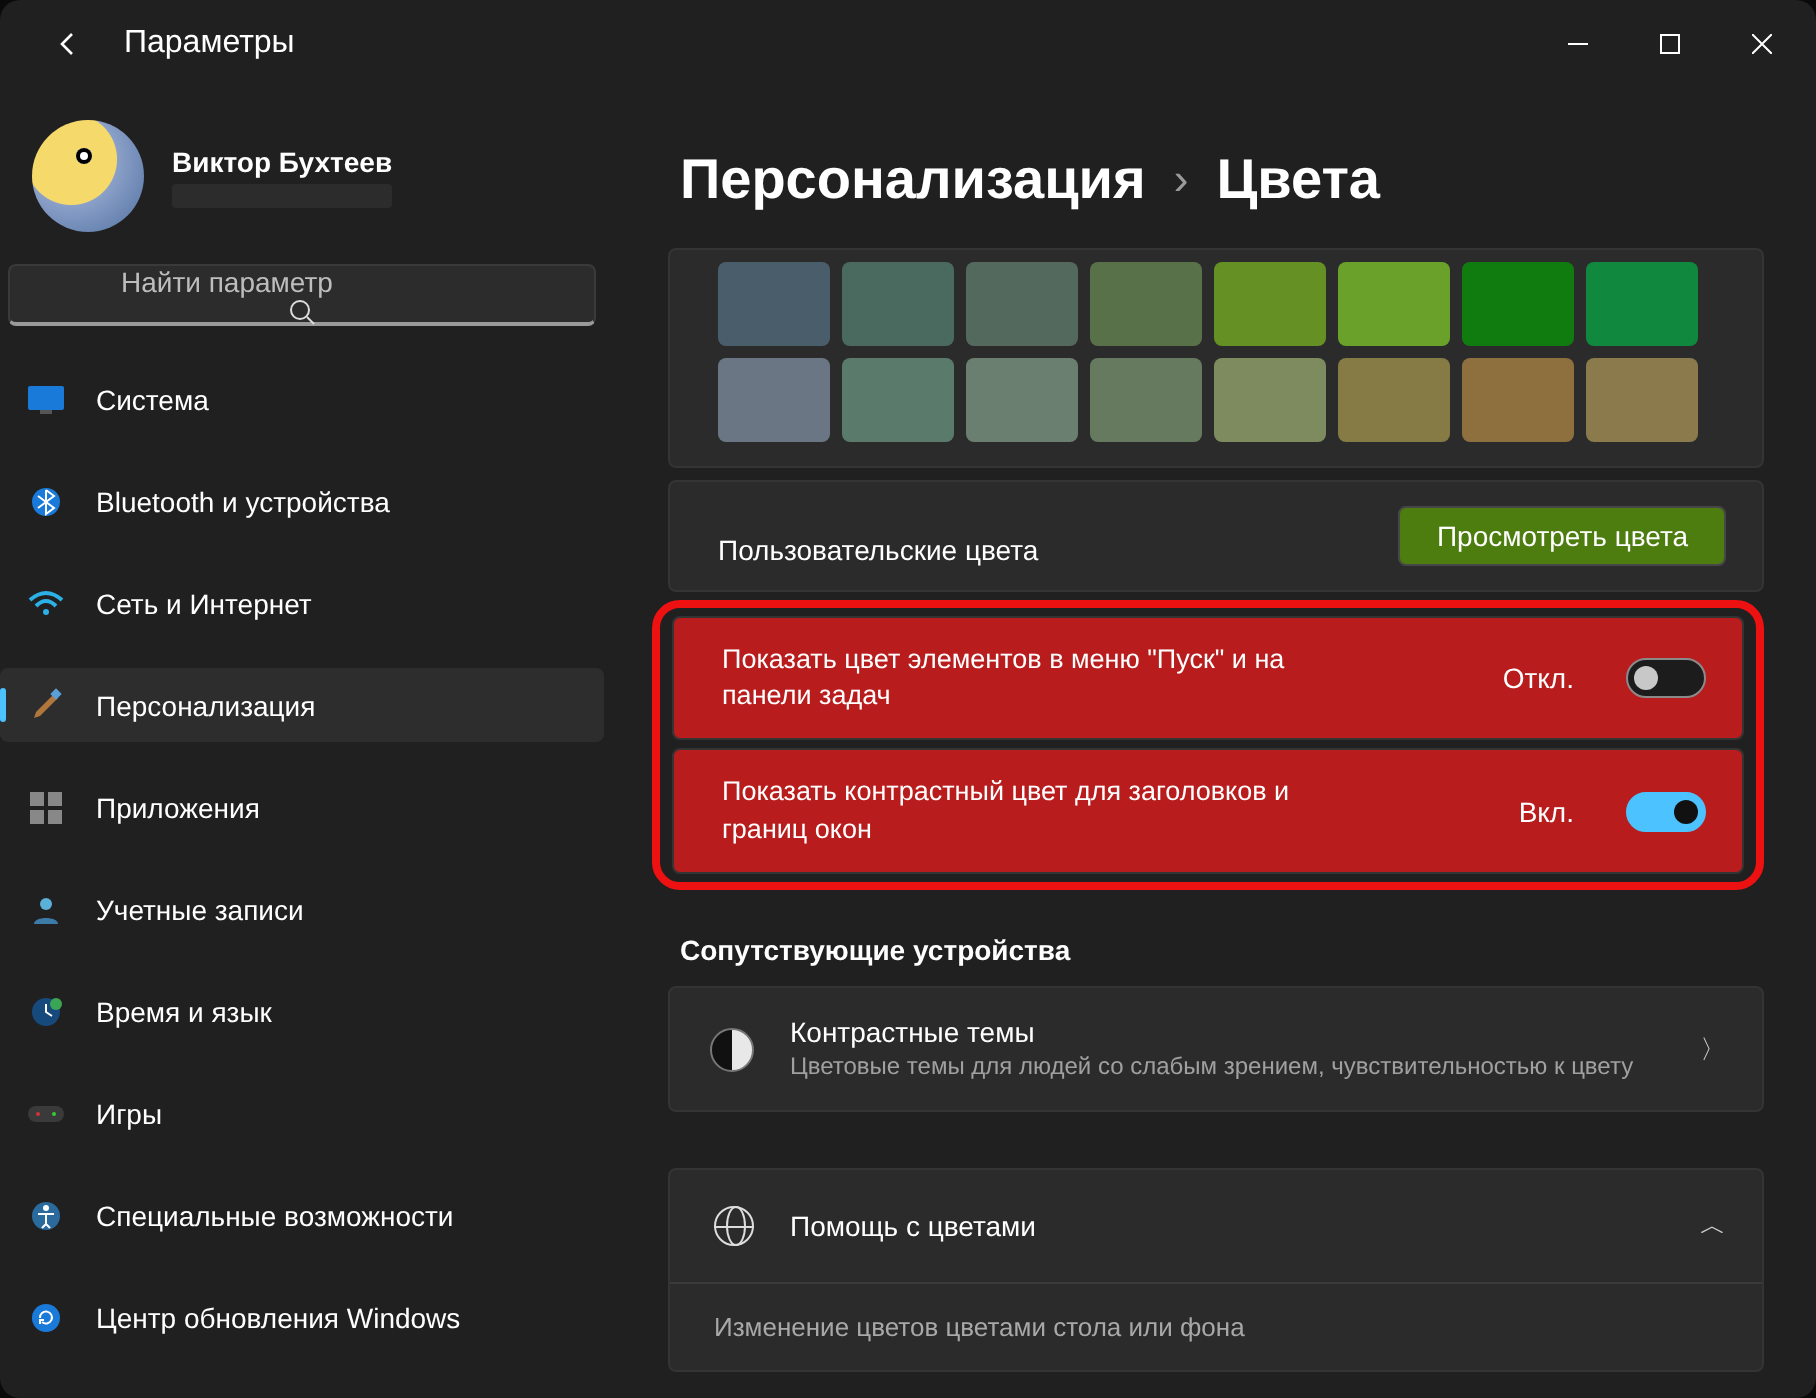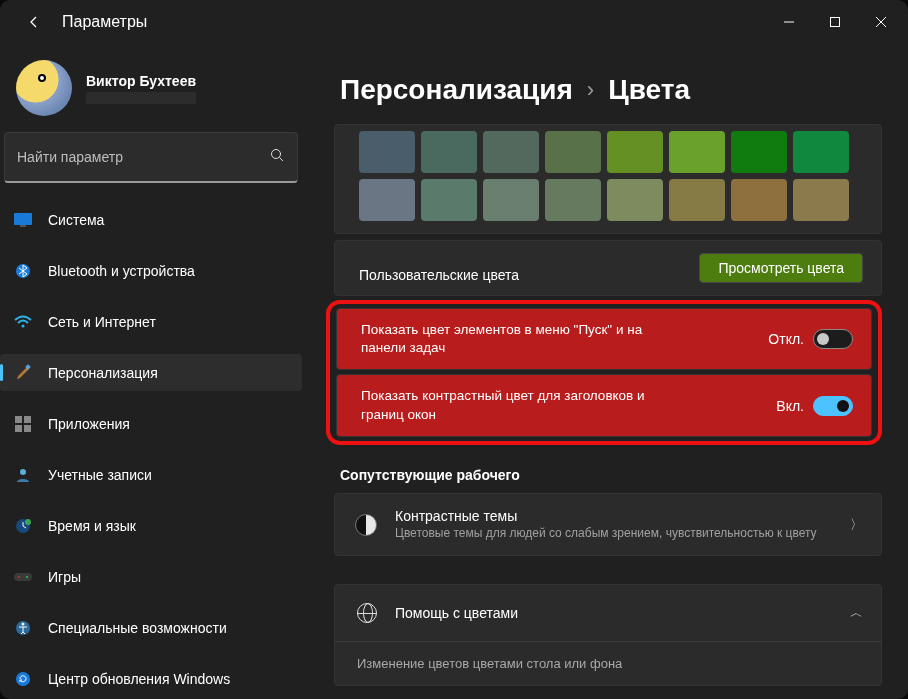--- a/index.html
+++ b/index.html
@@ -59,21 +59,21 @@
     font-size: 12px; color: #888;
     background: #2c2c2c; border-radius: 2px; height:12px; width:110px; margin-top:3px;
   }
   .search-wrap { padding: 2px 4px 14px 4px; }
   .search {
     display:flex; align-items:center;
     background:#2c2c2c;
     border:1px solid #3a3a3a;
     border-bottom:2px solid #9a9a9a;
     border-radius:4px;
-    height:51px; padding:0 12px;
+    height:31px; padding:0 12px;flex-direction:column;
   }
   .search input{
     flex:1; background:transparent; border:none; outline:none;
     color:#ccc; font-size:14px;
   }
   .search input::placeholder{ color:#bdbdbd; }
   .search-icon{ color:#ddd; font-size:14px; }
   .nav { display:flex; flex-direction:column; gap:14px; margin-top:4px; }
   .nav-item{
     display:flex; align-items:center; gap:16px;
@@ -121,21 +121,21 @@
     margin:4px 0 0 10px; padding:4px 6px;
   }
   .setting-card{
     background:#b91c1c; border:1px solid #343434; border-radius:4px;
     display:flex; align-items:center;
     padding:12px 18px 12px 24px; gap:14px;
     margin-bottom:4px;
     justify-content:flex-end;
   }
   .setting-label{ font-size:13.5px; line-height:1.35; max-width:320px; }
-  .ctrl{ margin-left:auto; display:flex; align-items:center; gap:9px; font-size:14px;}
+  .ctrl{ margin-left:auto; display:flex; align-items:center; gap:26px; font-size:14px;}
   .toggle{
     width:40px; height:20px; border-radius:10px; position:relative;
   }
   .toggle.off{ background:#1c1c1c; border:1px solid #8a8a8a;}
   .toggle.off::after{ content:""; position:absolute; left:3px; top:3px; width:12px; height:12px; background:#c8c8c8; border-radius:50%;}
   .toggle.on{ background:#4cc2ff; border:1px solid #4cc2ff;}
   .toggle.on::after{ content:""; position:absolute; right:3px; top:3px; width:12px; height:12px; background:#111; border-radius:50%;}
   .section-header{
     font-size:14px; font-weight:600;
     margin:22px 0 10px 24px;
@@ -361,21 +361,21 @@
         </div>
         <div class="setting-card" style="margin-bottom:0">
           <div class="setting-label">Показать контрастный цвет для заголовков и границ окон</div>
           <div class="ctrl">
             <span>Вкл.</span>
             <div class="toggle on"></div>
           </div>
         </div>
       </div>
 
-      <div class="section-header">Сопутствующие рабочего</div>
+      <div class="section-header">Сопутствующие устройства</div>
       <div class="big-card">
         <div class="icon-circle"></div>
         <div>
           <div class="title">Контрастные темы</div>
           <div class="sub">Цветовые темы для людей со слабым зрением, чувствительностью к цвету</div>
         </div>
         <div class="chev">〉</div>
       </div>
 
       <div class="expander">

